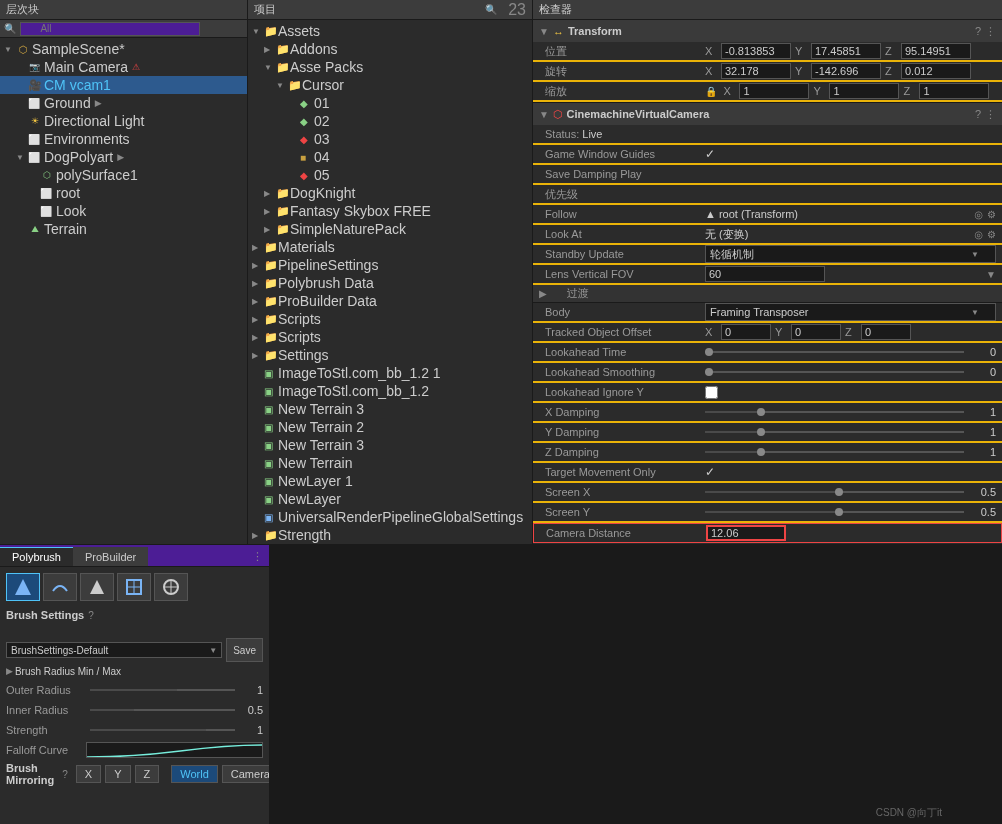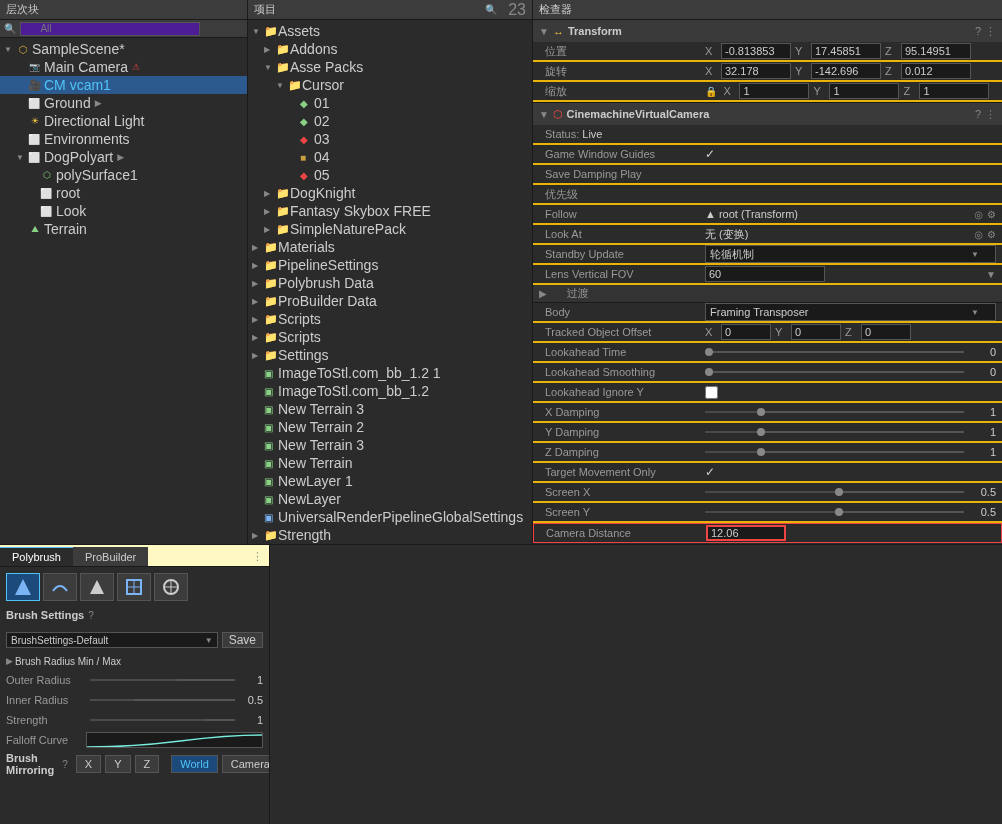--- a/index.html
+++ b/index.html
@@ -328,21 +328,21 @@
     .bottom-left {
       width: 270px;
       background: #2b2b2b;
       border-right: 1px solid #1a1a1a;
       display: flex;
       flex-direction: column;
     }
 
     .bottom-tabs {
       height: 22px;
-      background: #fef9c3;
+      background: #4c1d95;
       display: flex;
       align-items: flex-end;
       border-bottom: 1px solid #1a1a1a;
     }
 
     .tab {
       padding: 3px 12px;
       font-size: 11px;
       color: #ccc;
       cursor: pointer;
@@ -381,21 +381,21 @@
       cursor: pointer;
       font-size: 14px;
     }
 
     .tool-btn.active { background: #1c4a7a; border-color: #4fc3f7; }
 
     .section-header {
       display: flex;
       align-items: center;
       gap: 4px;
-      margin-bottom: 10px;
+      margin-bottom: 20px;
     }
 
     .section-header-title { font-size: 11px; color: #ccc; font-weight: bold; }
     .help-icon { color: #888; font-size: 10px; }
 
     .settings-row {
       display: flex;
       align-items: center;
       height: 18px;
       margin-bottom: 2px;
@@ -410,22 +410,22 @@
       font-size: 10px;
       padding: 0 2px;
       display: flex;
       align-items: center;
     }
 
     .save-btn {
       background: #3c3c3c;
       border: 1px solid #555;
       color: #ccc;
-      height: 16px;
-      font-size: 12px;
+      height: 24px;
+      font-size: 10px;
       padding: 0 6px;
       cursor: pointer;
       margin-left: 4px;
     }
 
     .radius-row {
       display: flex;
       align-items: center;
       height: 18px;
       margin-bottom: 2px;
@@ -1162,13 +1162,16 @@
           <button class="mirror-btn">Y</button>
           <button class="mirror-btn">Z</button>
           <button class="mirror-btn active" style="margin-left:8px;">World</button>
           <button class="mirror-btn">Camera</button>
         </div>
       </div>
 
     </div>
   </div>
 
+  <div style="flex:1; background:#1a1a1a; position:relative;">
+    <div style="position:absolute; bottom:4px; right:60px; font-size:10px; color:#666;">CSDN @向丁it</div>
+  </div>
 </div>
 
 </body></html>

